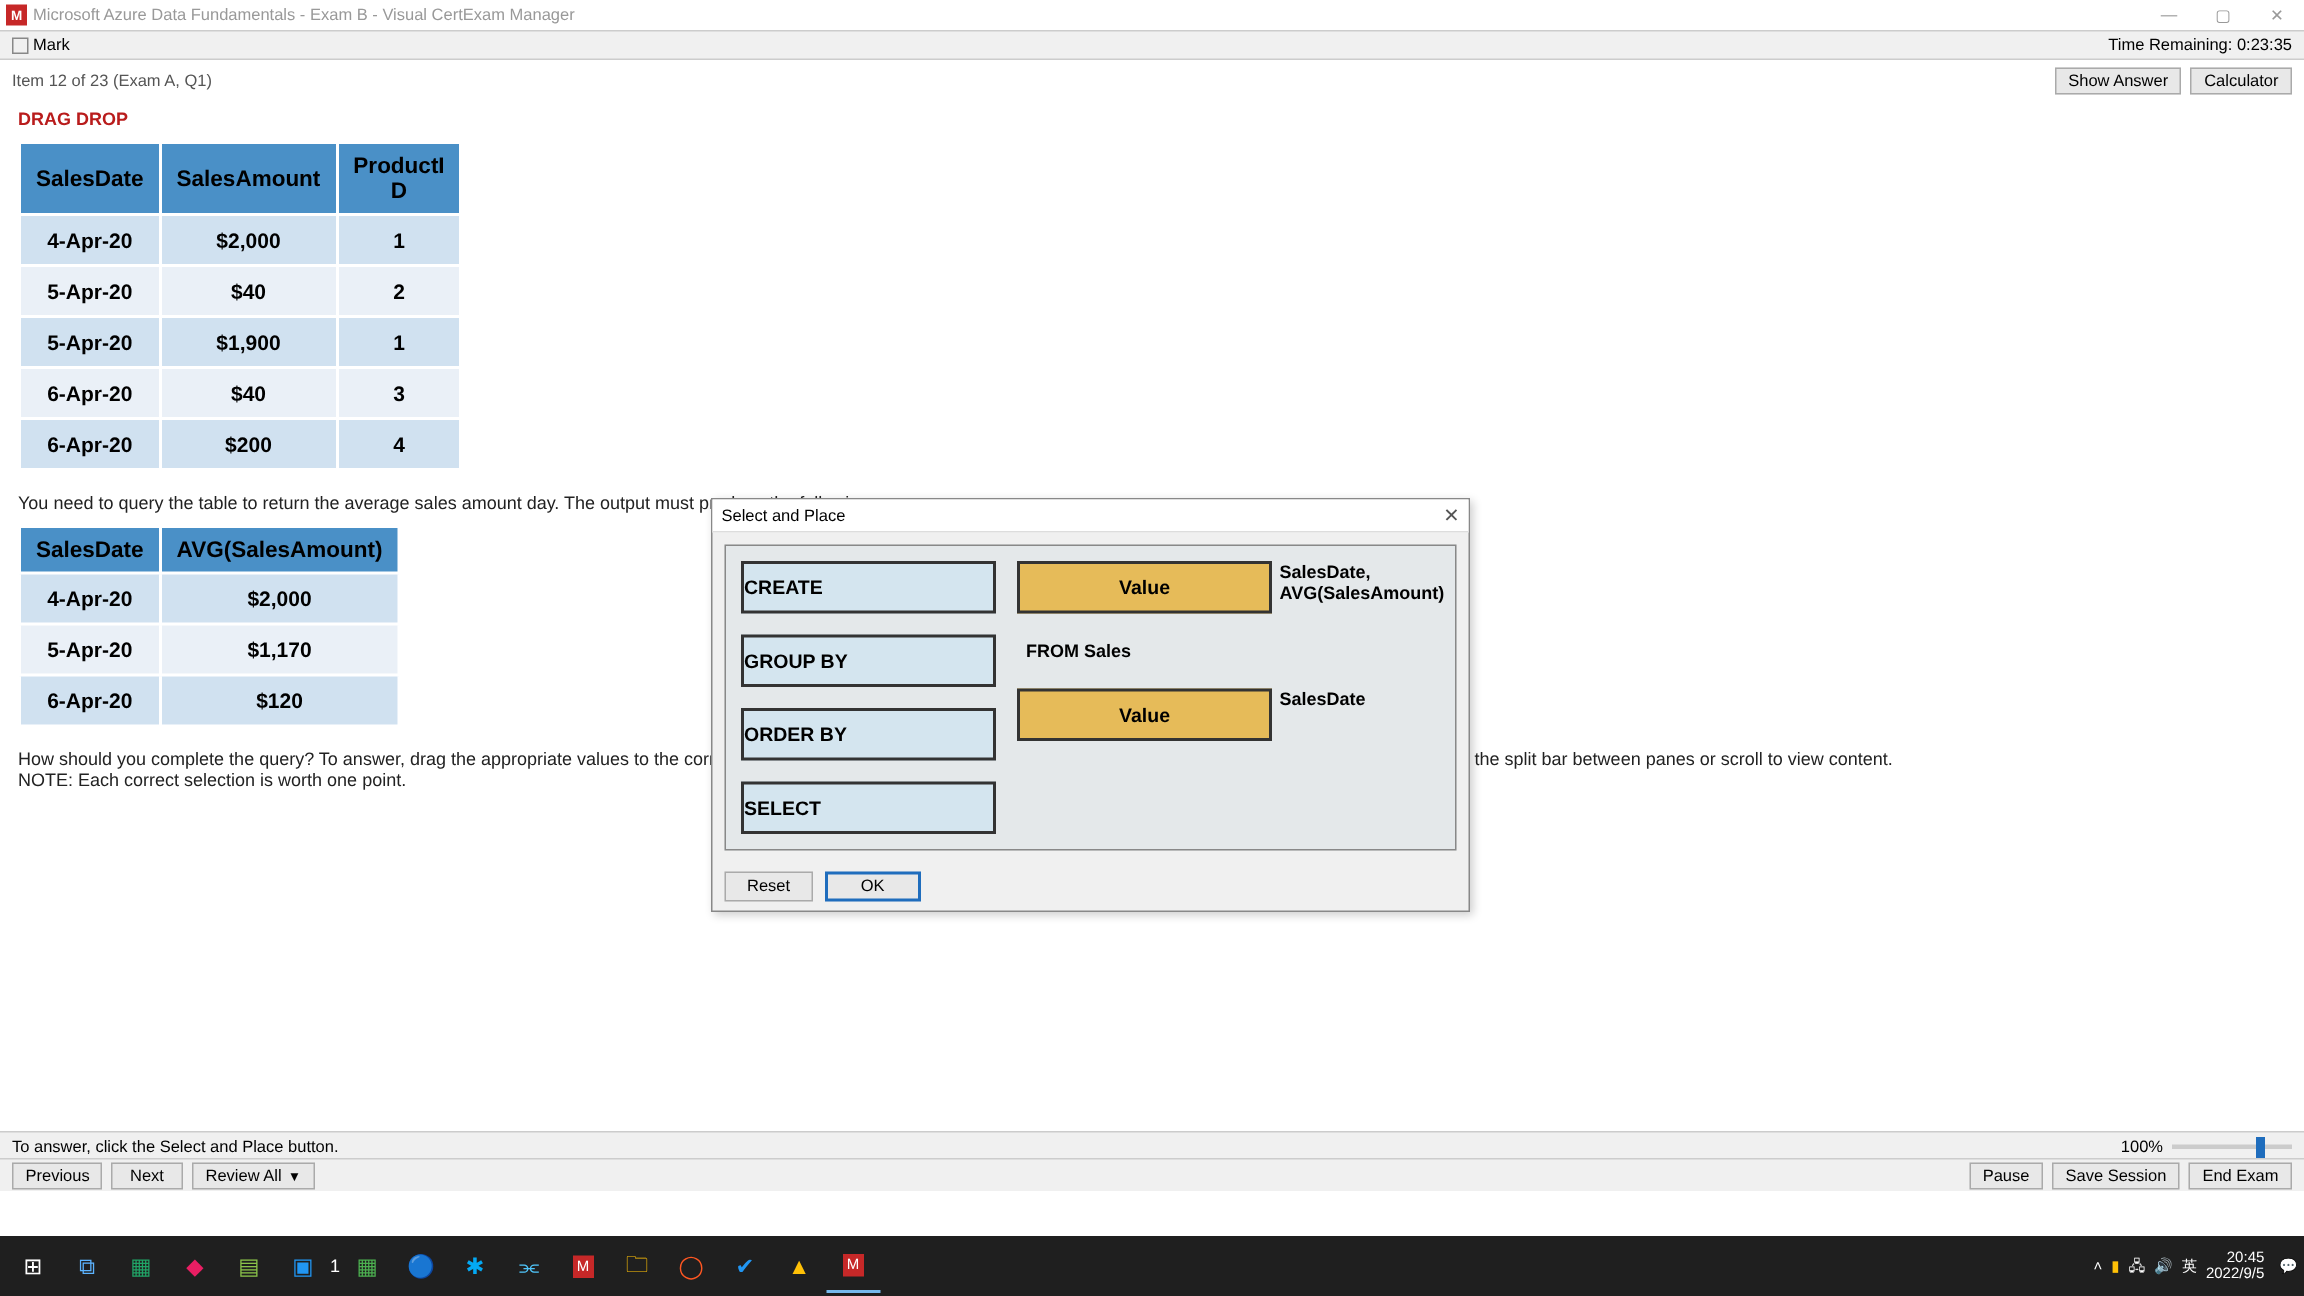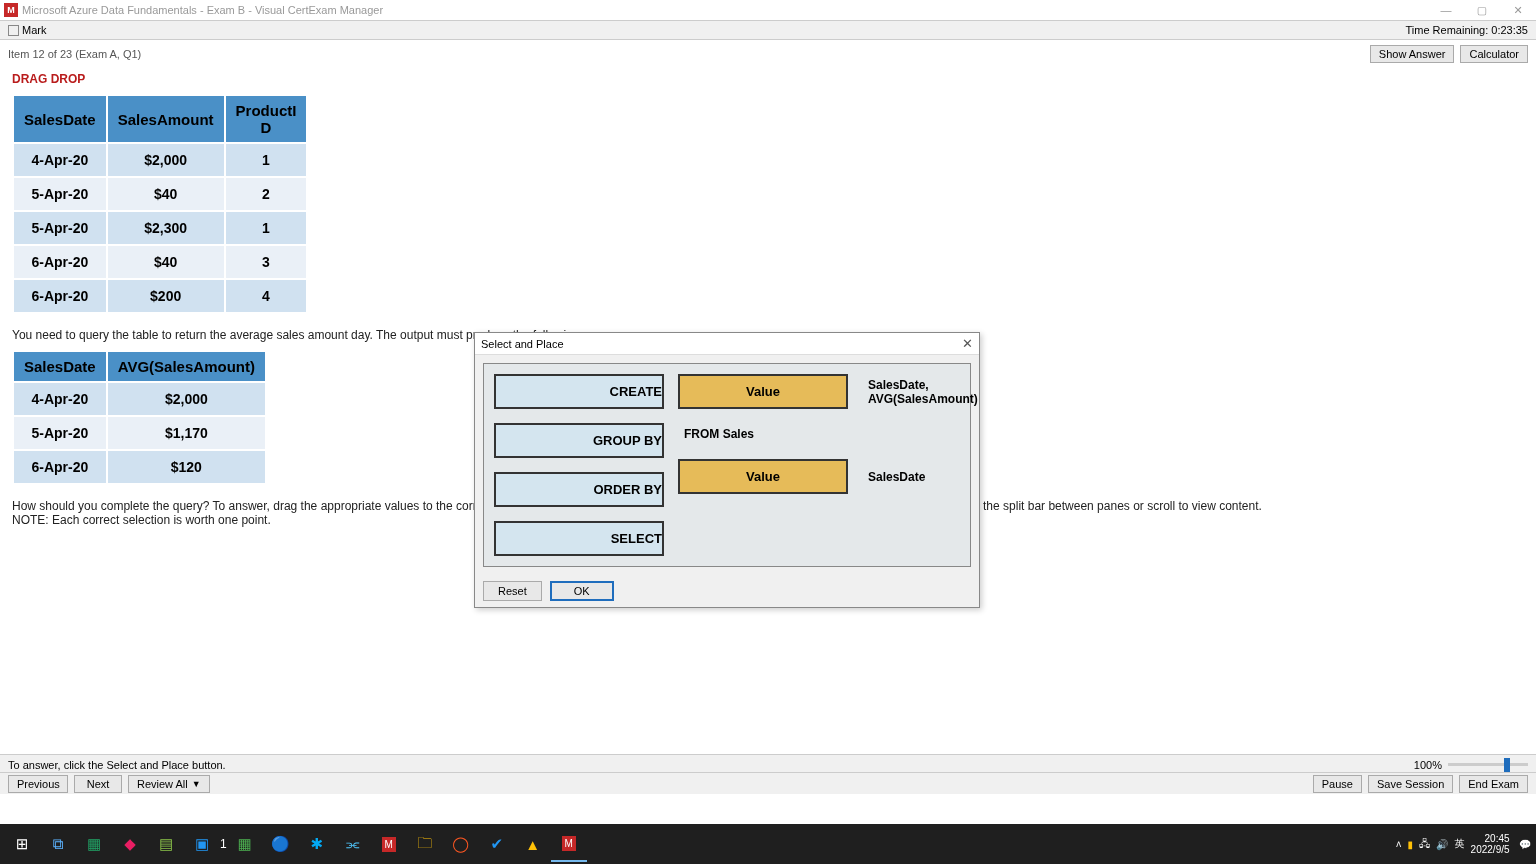--- a/index.html
+++ b/index.html
@@ -47,23 +47,23 @@
 
 .modal { position: absolute; left: 474px; top: 264px; width: 506px; background: #f0f0f0; border: 1px solid #888; box-shadow: 2px 2px 6px rgba(0,0,0,.2); }
 .modal-titlebar { height: 22px; background: #fff; display: flex; align-items: center; padding: 0 6px; font-size: 11px; border-bottom: 1px solid #ddd; }
 .modal-titlebar .close-x { margin-left: auto; cursor: pointer; font-size: 13px; color: #555; }
 .modal-body { padding: 8px; }
 .modal-inner { border: 1px solid #888; background: #e4e8ea; padding: 10px; display: flex; gap: 14px; }
 .modal-left, .modal-right { display: flex; flex-direction: column; gap: 14px; }
 .modal-left { flex: 0 0 170px; }
 .modal-right { flex: 1; }
 
-.drag-item { background: #d4e5ef; border: 2px solid #333; padding: 8px 0; text-align: right; font-weight: bold; font-size: 13px; cursor: grab; }
+.drag-item { background: #d4e5ef; border: 2px solid #333; padding: 8px 0; text-align: left; font-weight: bold; font-size: 13px; cursor: grab; }
 .drop-target { background: #e6bb59; border: 2px solid #333; padding: 8px 0; text-align: center; font-weight: bold; font-size: 13px; }
-.right-row { display: flex; align-items: center; gap: 20px; }
+.right-row { display: flex; align-items: flex-start; gap: 5px; }
 .right-label { font-size: 12px; font-weight: bold; white-space: pre-line; }
 .from-sales { font-size: 12px; font-weight: bold; padding: 4px 0 4px 6px; }
 
 .modal-footer { display: flex; gap: 8px; padding: 6px 8px; }
 .modal-footer .btn-std.ok { border: 2px solid #1f6dbd; padding: 2px 22px; }
 .modal-footer .btn-std.reset { padding: 2px 14px; }
 
 
 .taskbar { position: absolute; bottom: 0; left: 0; right: 0; height: 40px; background: #1f1f1f; display: flex; align-items: center; padding: 0 4px; color: #fff; }
 .taskbar .tb-icon { width: 36px; height: 36px; display: flex; align-items: center; justify-content: center; font-size: 15px; cursor: pointer; }
@@ -114,21 +114,21 @@
           <td>$2,000</td>
           <td>1</td>
         </tr>
     <tr>
           <td>5-Apr-20</td>
           <td>$40</td>
           <td>2</td>
         </tr>
     <tr>
           <td>5-Apr-20</td>
-          <td>$2,300</td>
+          <td>$1,900</td>
           <td>1</td>
         </tr>
     <tr>
           <td>6-Apr-20</td>
           <td>$40</td>
           <td>3</td>
         </tr>
     <tr>
           <td>6-Apr-20</td>
           <td>$200</td>

